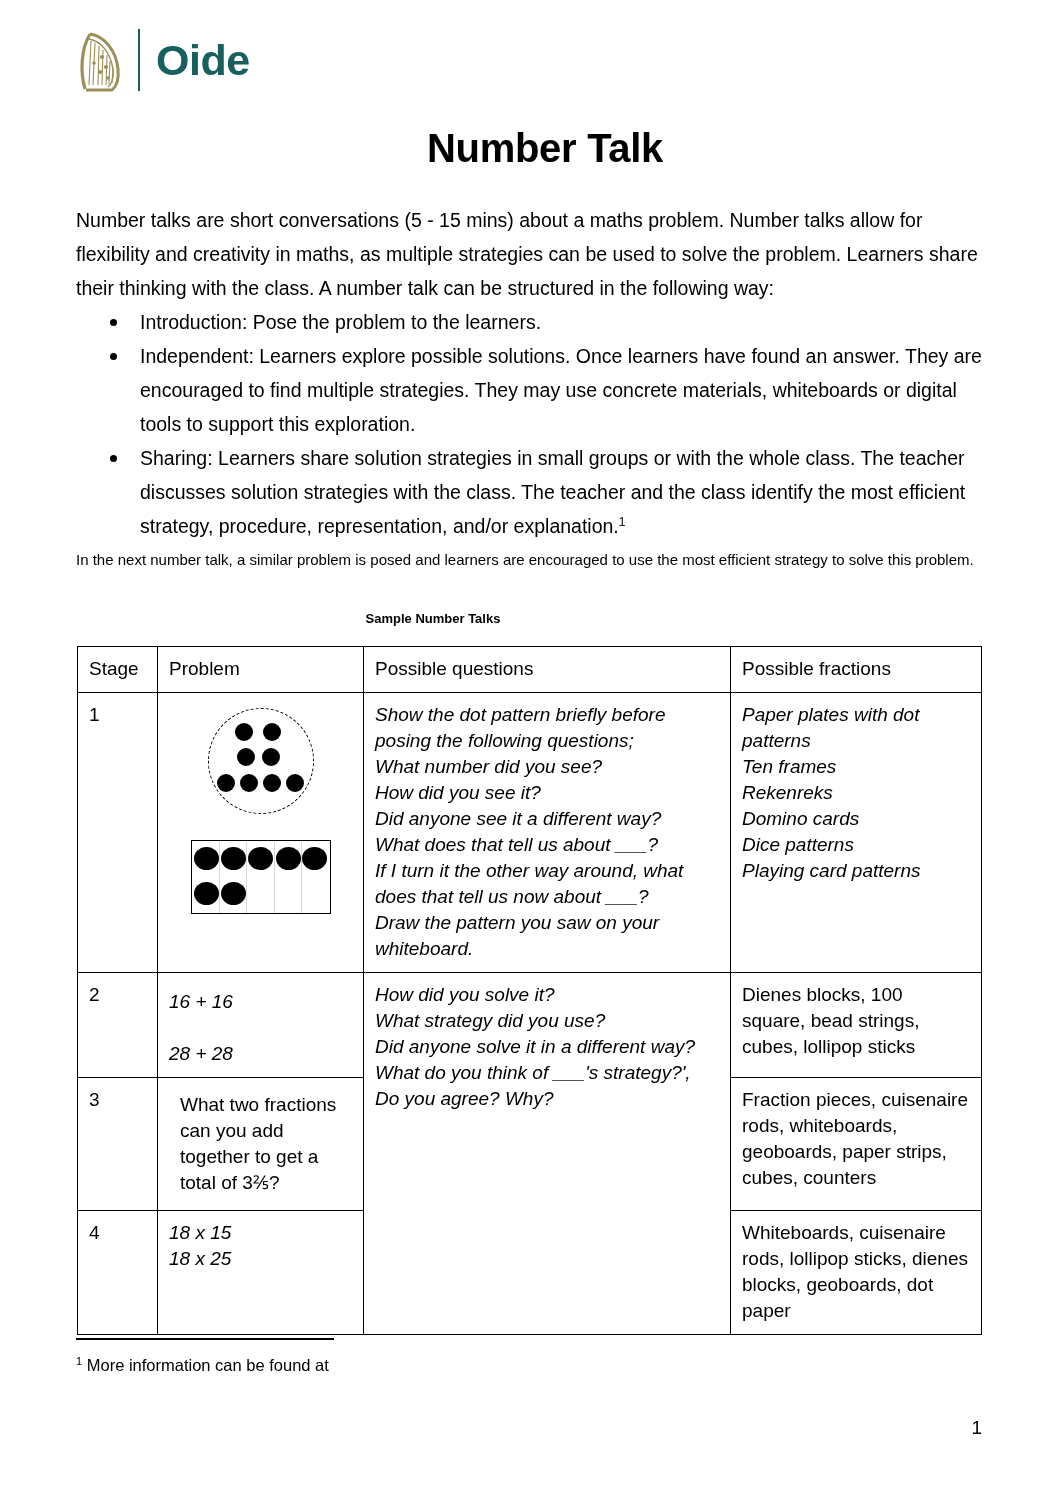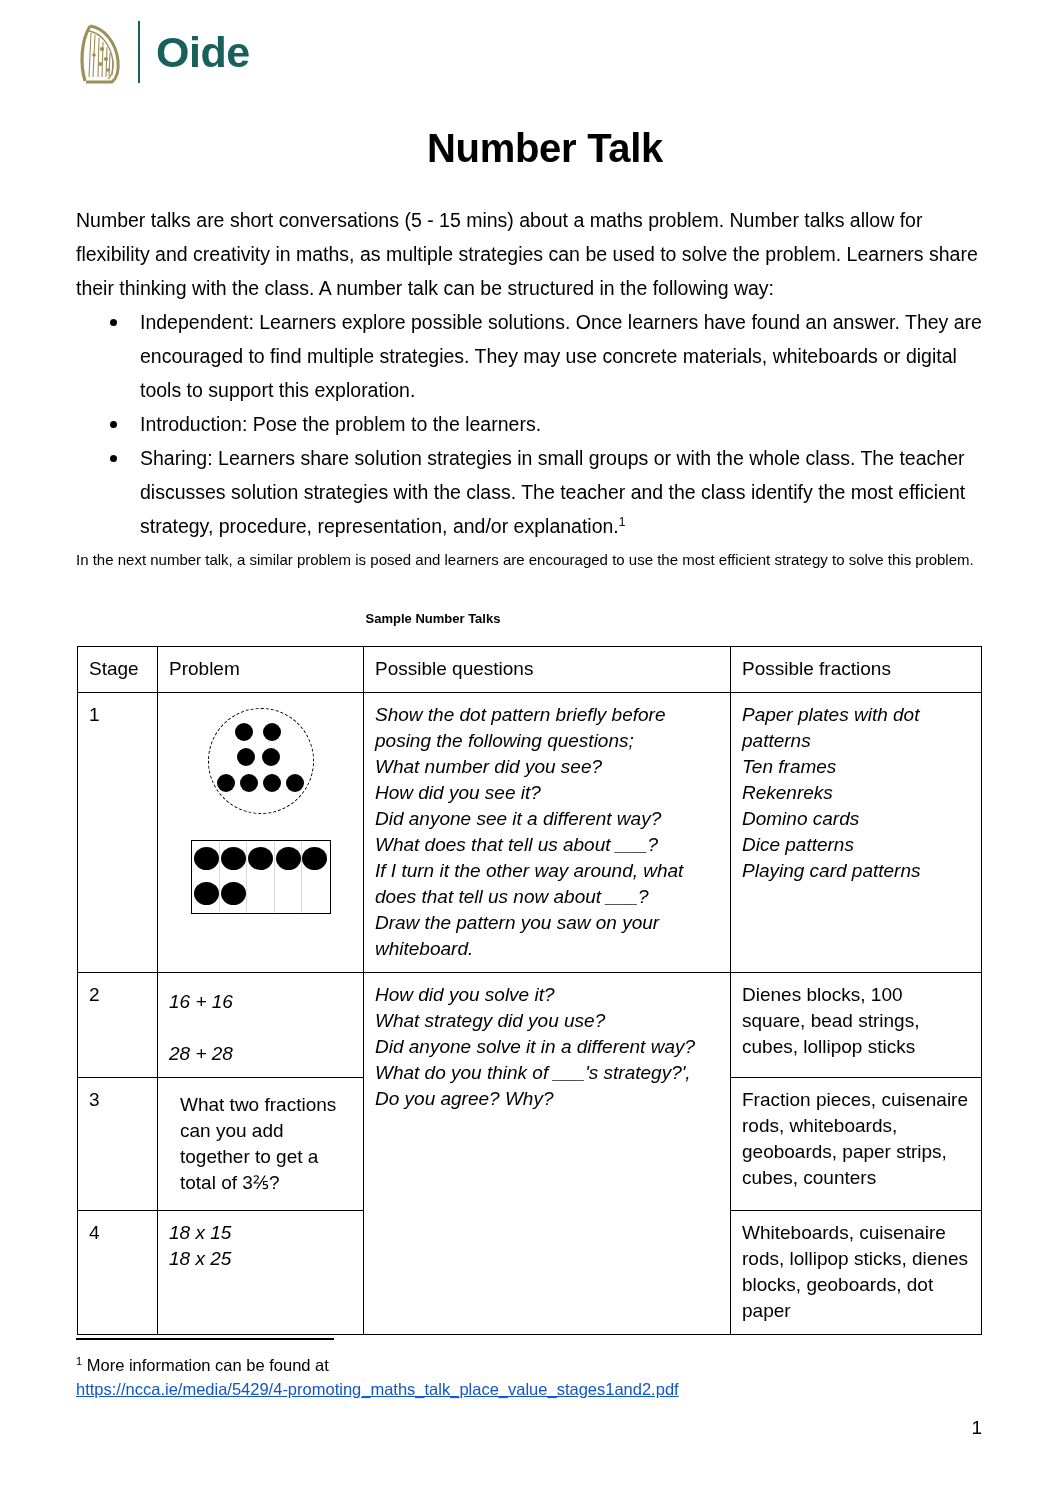--- a/index.html
+++ b/index.html
@@ -17,21 +17,21 @@
     height: 1498px;
     background: #ffffff;
     overflow: hidden;
     box-sizing: border-box;
   }
 
   
   .logo {
     position: absolute;
     left: 78px;
-    top: 16px;
+    top: 24px;
     display: flex;
     align-items: center;
     height: 72px;
     justify-content: center;
   }
   .logo-harp {
     width: 46px;
     height: 66px;
     display: block;
   }
@@ -260,22 +260,22 @@
     </svg>
     <div class="logo-rule"></div>
     <div class="logo-word">Oide</div>
   </div>
 
   <div class="doc-title">Number Talk</div>
 
   <div class="body-block">
     <p class="para">Number talks are short conversations (5 - 15 mins) about a maths problem. Number talks allow for flexibility and creativity in maths, as multiple strategies can be used to solve the problem. Learners share their thinking with the class. A number talk can be structured in the following way:</p>
     <ul class="bullets">
+      <li><span>Introduction: Pose the problem to the learners.</span></li>
       <li><span>Independent: Learners explore possible solutions. Once learners have found an answer. They are encouraged to find multiple strategies. They may use concrete materials, whiteboards or digital tools to support this exploration.</span></li>
-      <li><span>Introduction: Pose the problem to the learners.</span></li>
       <li><span>Sharing: Learners share solution strategies in small groups or with the whole class. The teacher discusses solution strategies with the class. The teacher and the class identify the most efficient strategy, procedure, representation, and/or explanation.</span><sup class="fn">1</sup></li>
     </ul>
     <p class="para2">In the next number talk, a similar problem is posed and learners are encouraged to use the most efficient strategy to solve this problem.</p>
   </div>
 
   <div class="table-caption">Sample Number Talks</div>
 
   <table class="talks-table">
     <colgroup>
       <col class="col-stage">
@@ -368,18 +368,17 @@
       </tr>
     </tbody>
   </table>
 
   <div class="footnote">
     <div class="footnote-rule"></div>
     <div class="footnote-text">
       <sup>1</sup>
       <span>More information can be found at</span>
     </div>
-    <a class="footnote-link" href="#">https://ncca.ie/media/5429/4-promoting_maths_talk_place_value_stages1and2.pdf</a>
   </div>
 
   <div class="page-number">1</div>
 
 </div>
 
 </body></html>

